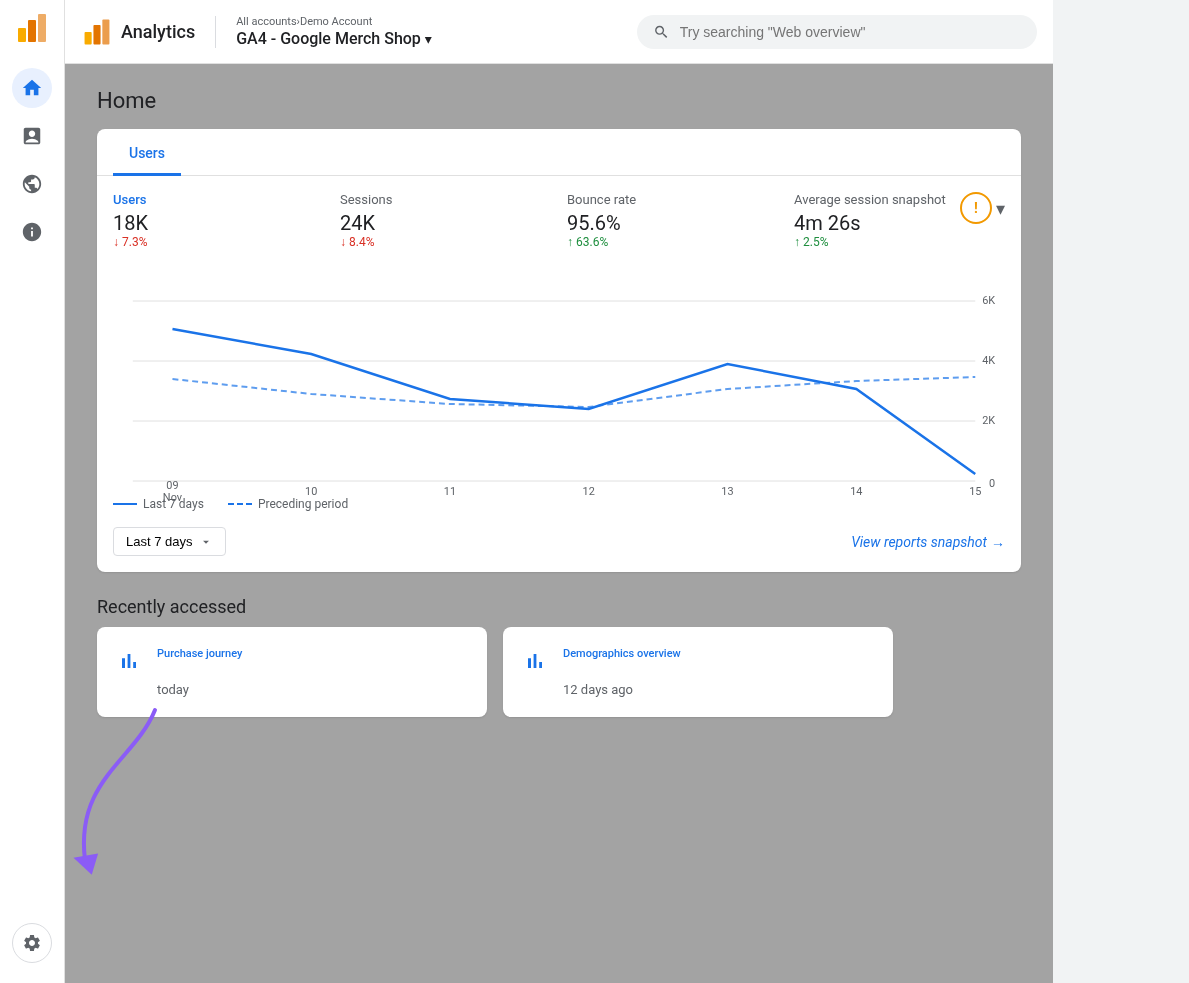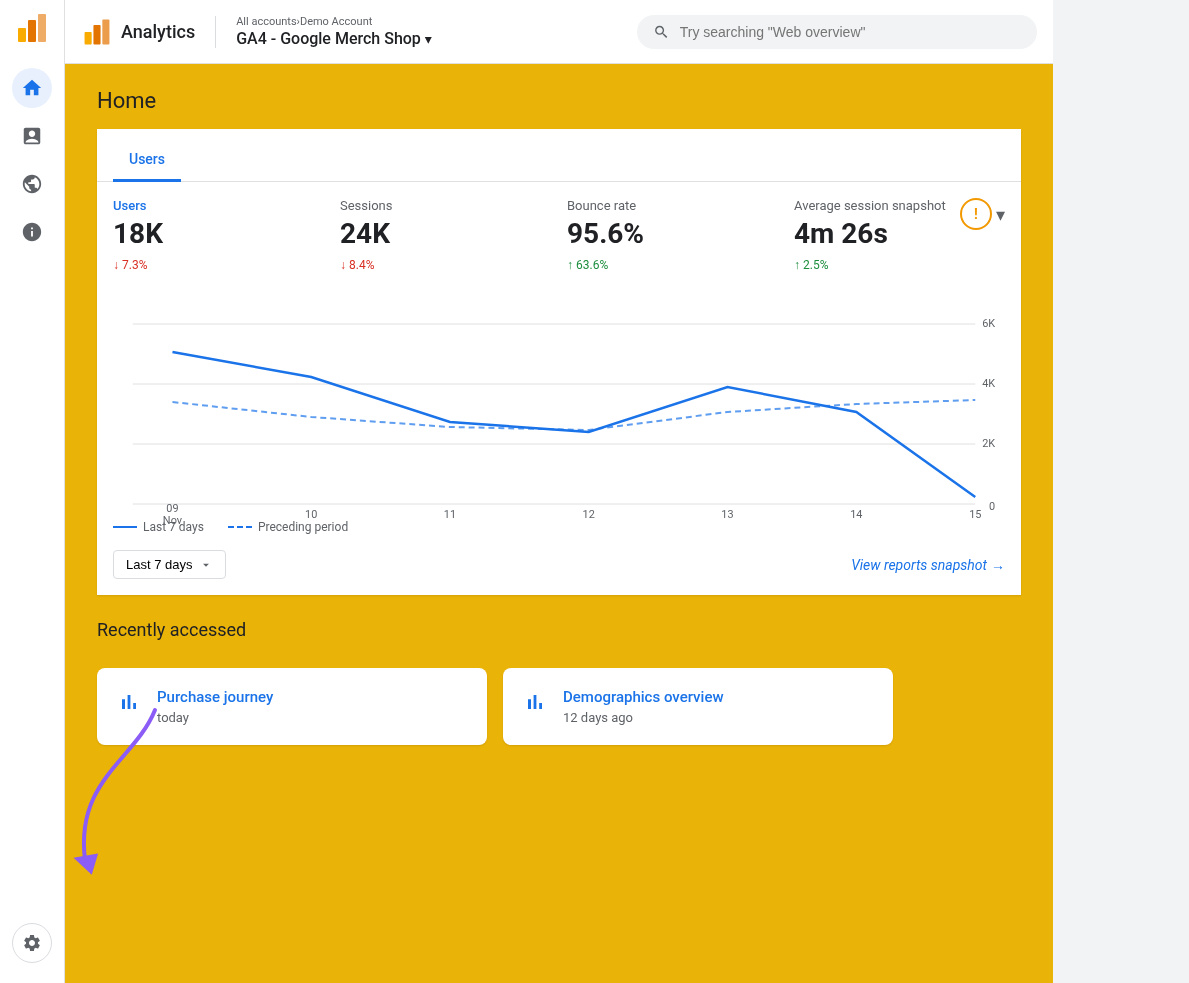--- a/index.html
+++ b/index.html
@@ -81,33 +81,33 @@
     .search-bar input {
       background: none; border: none; outline: none;
       font-size: 14px; color: #202124; width: 100%;
     }
 
     
     .main-content {
       flex: 1;
       overflow-y: auto;
       padding: 24px 32px;
-      background: #eab308;
+      background: #a3a3a3;
     }
 
     .page-title {
       font-size: 22px; font-weight: 400; color: #202124;
       margin-bottom: 16px;
     }
 
     
     .stats-card {
       background: #fff;
-      border-radius: 0;
-      padding: 10px 0 16px 0;
+      border-radius: 8px;
+      padding: 4px 0 16px 0;
       margin-bottom: 24px;
       box-shadow: 0 1px 2px rgba(0,0,0,0.1);
     }
 
     .stats-tabs {
       display: flex;
       border-bottom: 1px solid #e0e0e0;
       padding: 0 16px;
     }
     .stats-tab {
@@ -130,21 +130,21 @@
       align-items: flex-start;
       position: relative;
     }
     .metric-item {
       flex: 1;
       padding: 0 16px;
     }
     .metric-item:first-child { padding-left: 0; }
     .metric-label { font-size: 13px; color: #5f6368; margin-bottom: 4px; }
     .metric-label.active { color: #1a73e8; font-weight: 500; }
-    .metric-value { font-size: 28px; font-weight: 700; color: #202124; margin-bottom: 8px; }
+    .metric-value { font-size: 20px; font-weight: 400; color: #202124; margin-bottom: 0; }
     .metric-change { font-size: 12px; display: flex; align-items: center; gap: 3px; }
     .metric-change.down { color: #d93025; }
     .metric-change.up { color: #1e8e3e; }
 
     .warning-icon-area {
       position: absolute; right: 16px; top: 16px;
       display: flex; align-items: center; gap: 4px;
     }
 
     
@@ -176,21 +176,21 @@
     .view-reports-link {
       color: #1a73e8; font-size: 14px; cursor: pointer;
       display: flex; align-items: center; gap: 4px;
       text-decoration: none;
       font-style: italic;
     }
 
     
     .section-title {
       font-size: 18px; font-weight: 400; color: #202124;
-      margin-bottom: 28px;
+      margin-bottom: 10px;
     }
 
     .recent-cards {
       display: flex; gap: 16px;
     }
     .recent-card {
       background: #fff;
       border-radius: 8px;
       padding: 20px;
       flex: 1;
@@ -202,22 +202,22 @@
       gap: 16px;
     }
     .recent-card-icon {
       color: #1a73e8;
       width: 24px; height: 24px;
       flex-shrink: 0;
       margin-top: 2px;
     }
     .recent-card-info {}
     .recent-card-name {
-      font-size: 15px; font-weight: 500; color: #1a73e8;
-      margin-bottom: 4px;
+      font-size: 11px; font-weight: 500; color: #1a73e8;
+      margin-bottom: 22px;
     }
     .recent-card-time { font-size: 13px; color: #5f6368; }
 
     
     .arrow-annotation {
       position: fixed;
       left: 55px;
       bottom: 80px;
       pointer-events: none;
       z-index: 100;

